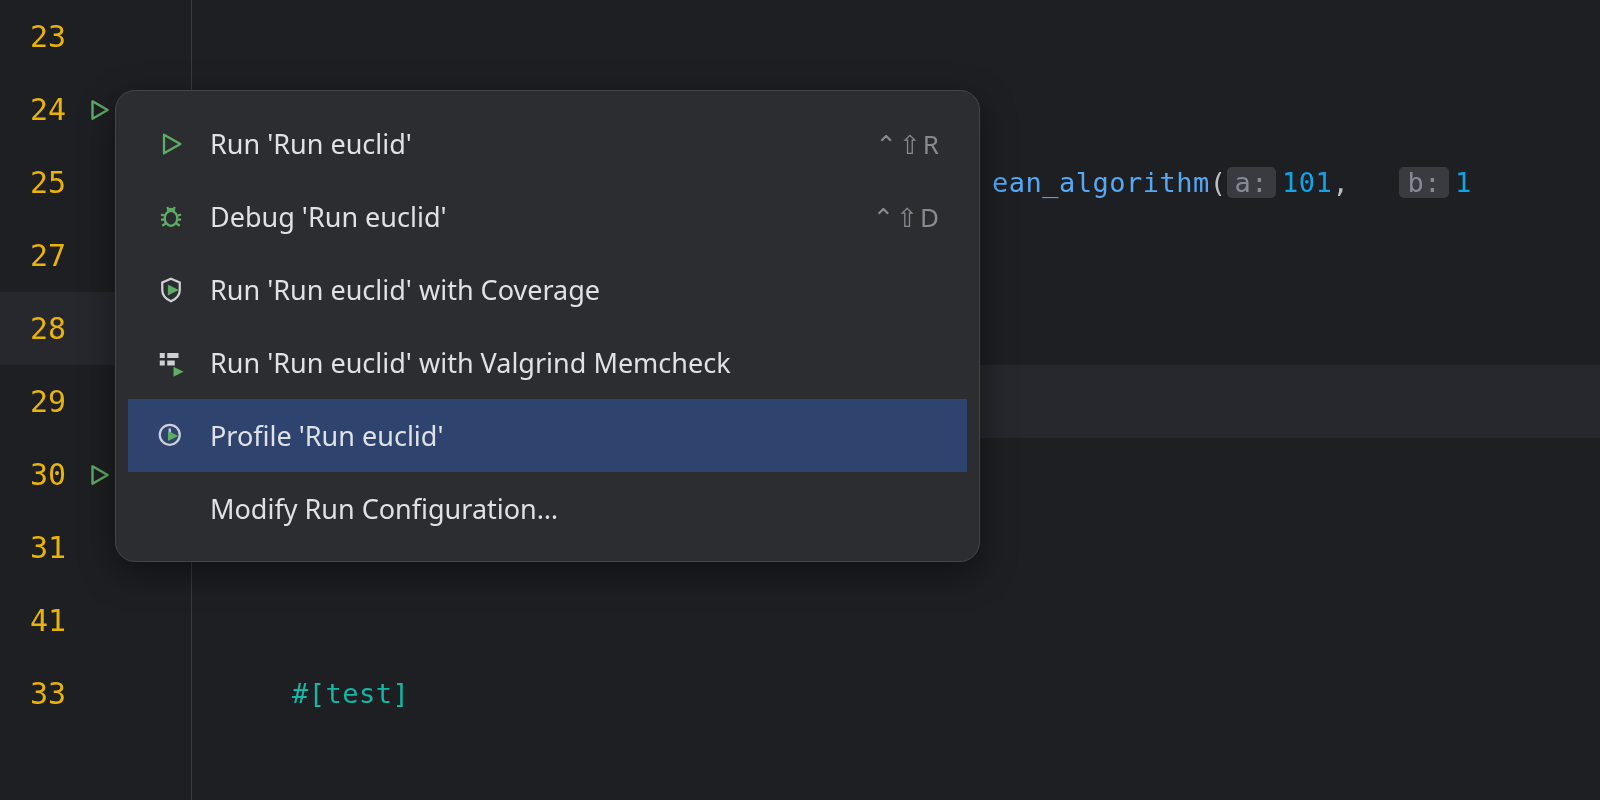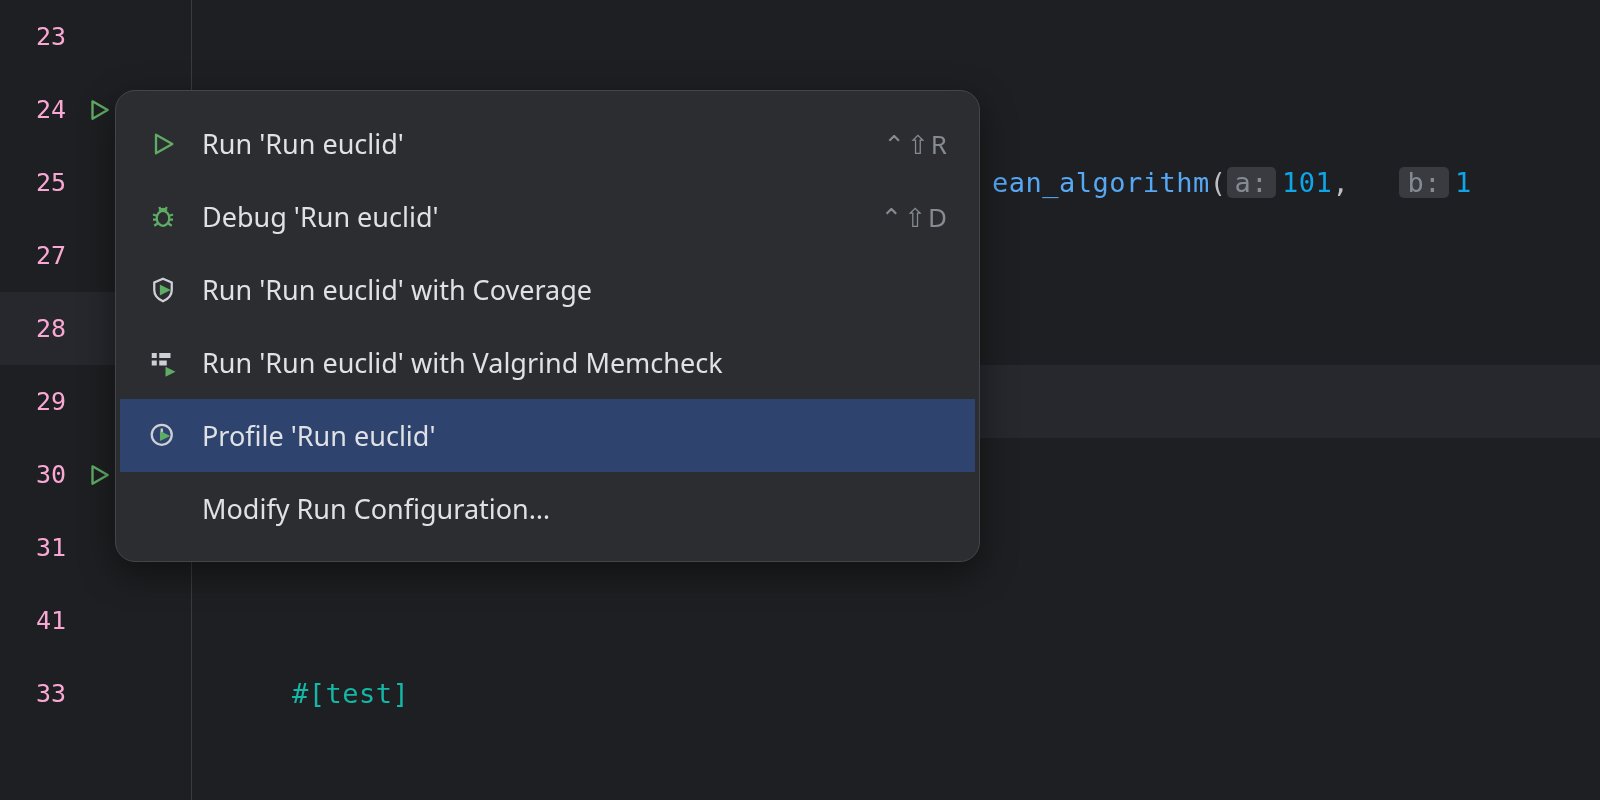--- a/index.html
+++ b/index.html
@@ -21,25 +21,25 @@
     position: relative;
     border-right: 1px solid #393b40;
   }
   .gutter-row {
     height: 73px;
     display: flex;
     align-items: center;
     position: relative;
   }
   .line-number {
-    color: #f9a8d4;
+    color: #eab308;
     width: 60px;
     text-align: right;
     margin-left: 6px;
-    font-size: 25px;
+    font-size: 30px;
   }
   .gutter-icon {
     display: inline-flex;
     align-items: center;
     justify-content: center;
     width: 34px;
     height: 34px;
     margin-left: 16px;
   }
   .code-area {
@@ -67,21 +67,21 @@
   
   .context-menu {
     position: absolute;
     top: 90px;
     left: 115px;
     width: 865px;
     background: #2b2d30;
     border: 1px solid #43454a;
     border-radius: 20px;
     box-shadow: 0 12px 36px rgba(0,0,0,0.45);
-    padding: 16px 4px;
+    padding: 16px 12px;
     z-index: 100;
     font-family: -apple-system, "Segoe UI", system-ui, sans-serif;
   }
   .menu-item {
     height: 73px;
     display: flex;
     align-items: center;
     padding: 0 26px;
     color: #dfe1e5;
     font-size: 27px;

